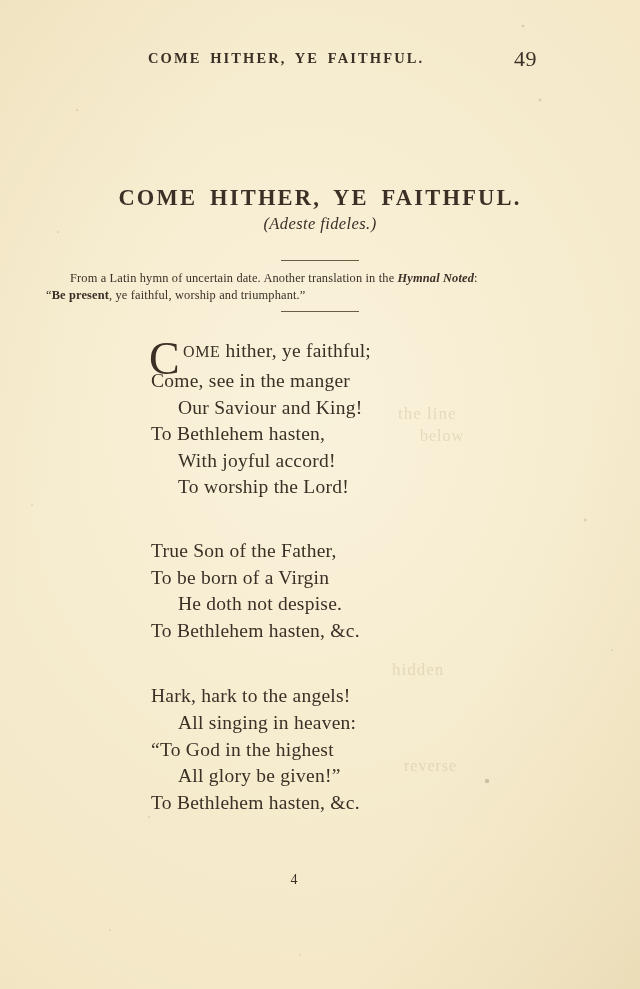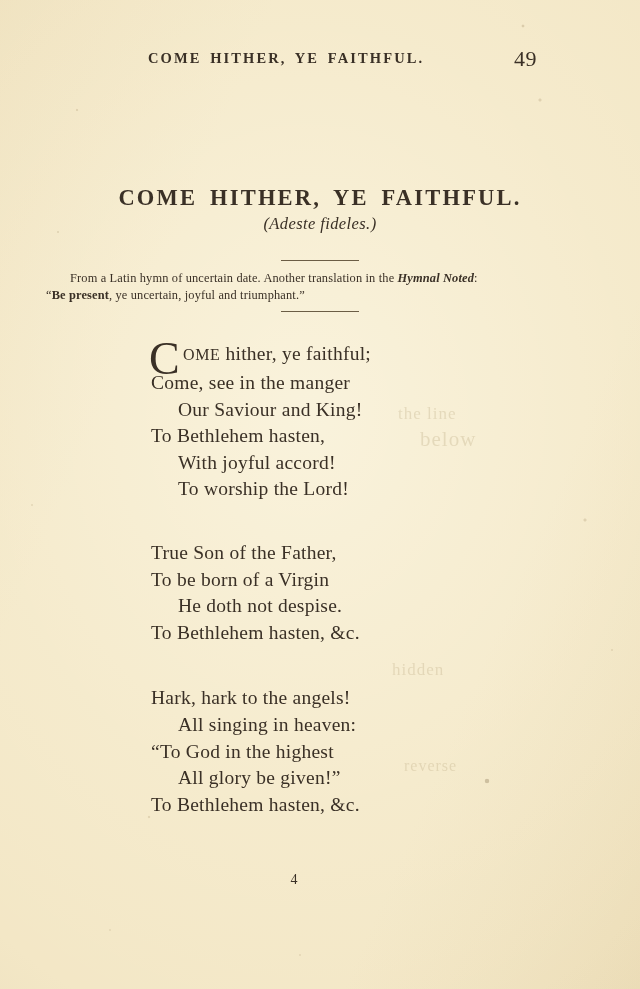--- a/index.html
+++ b/index.html
@@ -60,21 +60,21 @@
     position: absolute;
     z-index: 1;
     pointer-events: none;
     color: #b9a77f;
     opacity: 0.30;
     font-family: "Liberation Serif", "DejaVu Serif", serif;
     letter-spacing: 1px;
     user-select: none;
   }
   .st1 { top: 404px; left: 398px; font-size: 17px; }
-  .st2 { top: 427px; left: 420px; font-size: 21px; }
+  .st2 { top: 427px; left: 420px; font-size: 16px; }
   .st3 { top: 660px; left: 392px; font-size: 17px; }
   .st4 { top: 757px; left: 404px; font-size: 16px; }
 
   .page {
     position: relative;
     z-index: 2;
     width: 640px;
     height: 989px;
     box-sizing: border-box;
   }
@@ -185,21 +185,21 @@
     left: -2px;
     top: 1px;
     font-size: 46px;
     line-height: 40px;
     letter-spacing: 0;
   }
   .dropcap-rest {
     display: inline-block;
     padding-left: 32px;
     font-size: 19.5px;
-    line-height: 31px;
+    line-height: 25px;
     letter-spacing: 0.25px;
     white-space: pre;
   }
   .smallcaps {
     font-size: 16px;
     letter-spacing: 0.6px;
   }
 
   
   .signature {
@@ -230,21 +230,21 @@
     <div class="folio">49</div>
   </div>
 
   <h1 class="hymn-title">COME  HITHER,  YE  FAITHFUL.</h1>
   <div class="hymn-subtitle">(Adeste fideles.)</div>
 
   <hr class="rule rule-top">
 
   <div class="headnote">
     <span class="ln1"><span>From a Latin hymn of uncertain date.   Another translation in the </span><i>Hymnal Noted</i><span>:</span></span>
-    <span class="ln2"><span>“</span><span class="ink">Be present</span><span>, ye uncertain, joyful and triumphant.”</span></span>
+    <span class="ln2"><span>“</span><span class="ink">Be present</span><span>, ye faithful, worship and triumphant.”</span></span>
   </div>
 
   <hr class="rule rule-bottom">
 
   <div class="verses">
 
     <div class="stanza stanza-1">
       <div class="dropcap-line">
         <span class="dropcap">C</span>
         <span class="dropcap-rest"><span class="smallcaps">OME</span><span> hither, ye faithful;</span></span>

